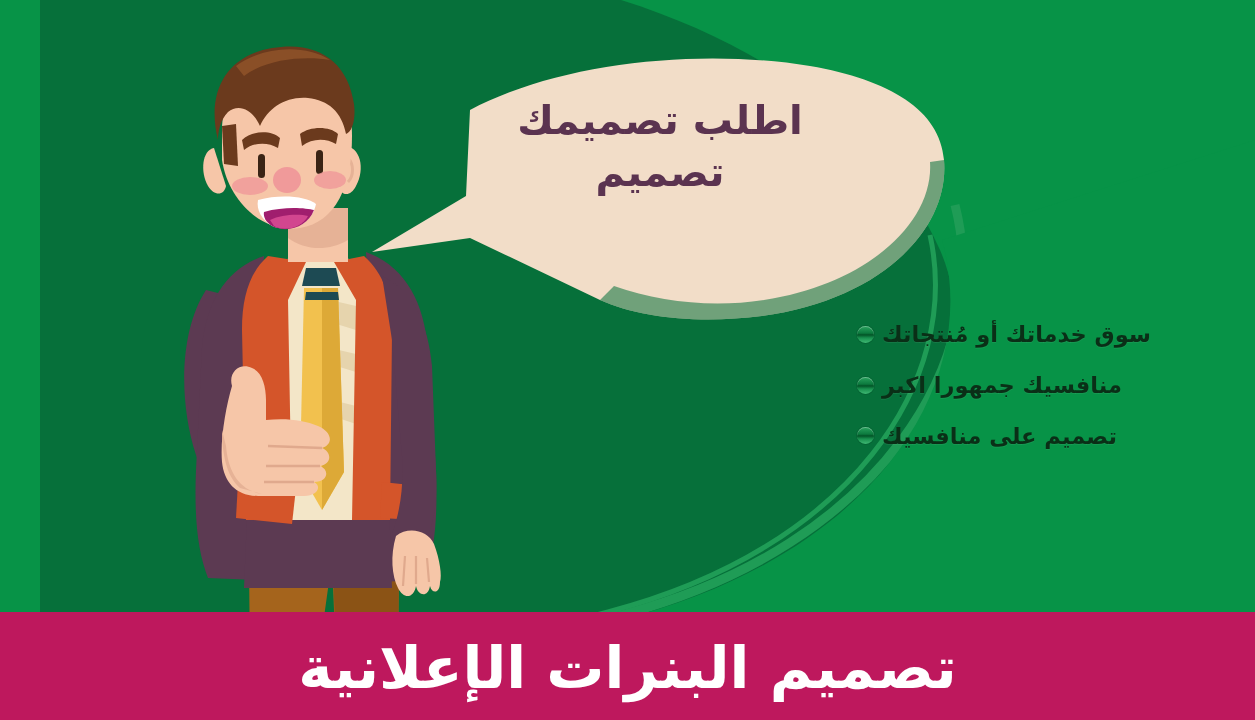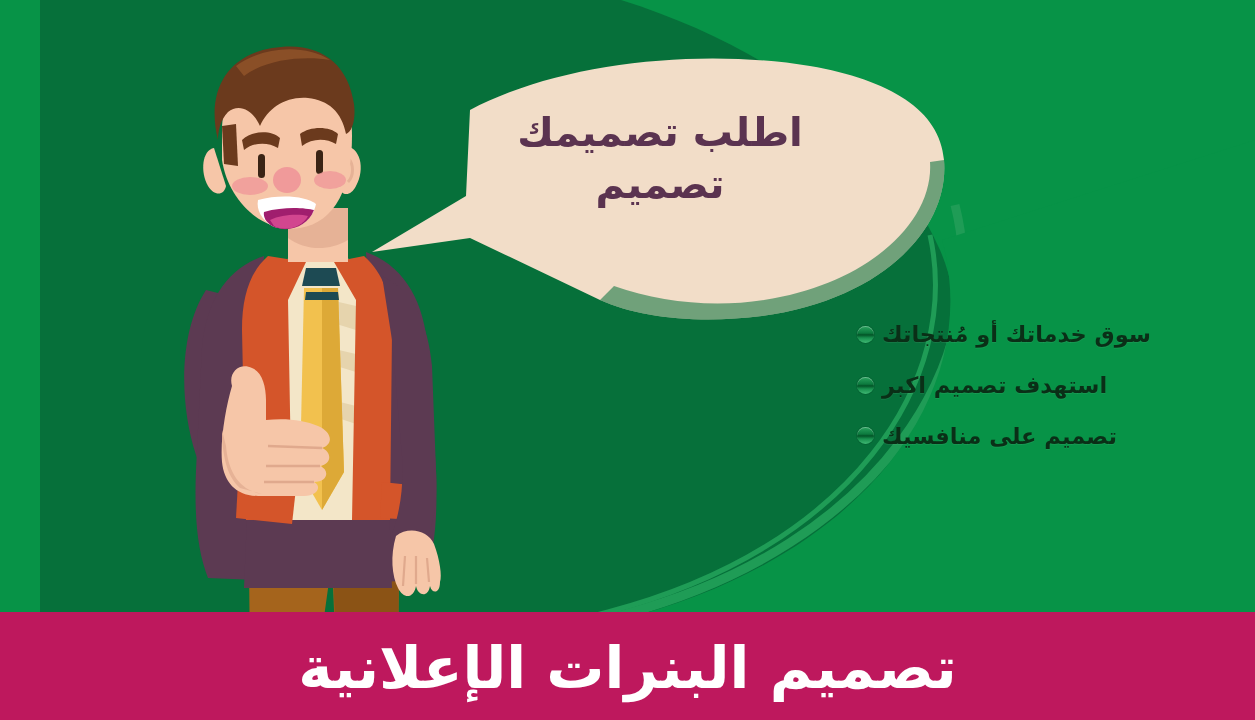--- a/index.html
+++ b/index.html
@@ -35,21 +35,21 @@
   }
   .bullet-text{
     font-size:22.5px;font-weight:700;color:#0a2f17;
     letter-spacing:0px;line-height:1.1;white-space:nowrap;
     text-shadow:0 1px 0 rgba(255,255,255,.06);
   }
 
   
   #bubble-text{
     position:absolute; z-index:45;
-    right:395px; top:106px; width:400px;
+    right:395px; top:94px; width:400px;
     text-align:center; color:#5b3350;
     font-weight:700; line-height:1.30;
     font-size:40px; letter-spacing:-0.5px;
     direction:rtl;
   }
   #bubble-text .l1{display:block;}
   #bubble-text .l2{display:block;}
 
   
   #bottom-bar{
@@ -257,21 +257,21 @@
     <span class="l2">تصميم</span>
   </div>
 
   <div id="bullets">
     <div class="bullet-row">
       <span class="bullet-dot"></span>
       <span class="bullet-text">سوق خدماتك أو مُنتجاتك</span>
     </div>
     <div class="bullet-row">
       <span class="bullet-dot"></span>
-      <span class="bullet-text">استهدف تصميم اكبر</span>
+      <span class="bullet-text">منافسيك جمهورا اكبر</span>
     </div>
     <div class="bullet-row">
       <span class="bullet-dot"></span>
       <span class="bullet-text">تصميم على منافسيك</span>
     </div>
   </div>
 
   <div id="bottom-bar">
     <div id="bottom-title">تصميم البنرات الإعلانية</div>
   </div>

